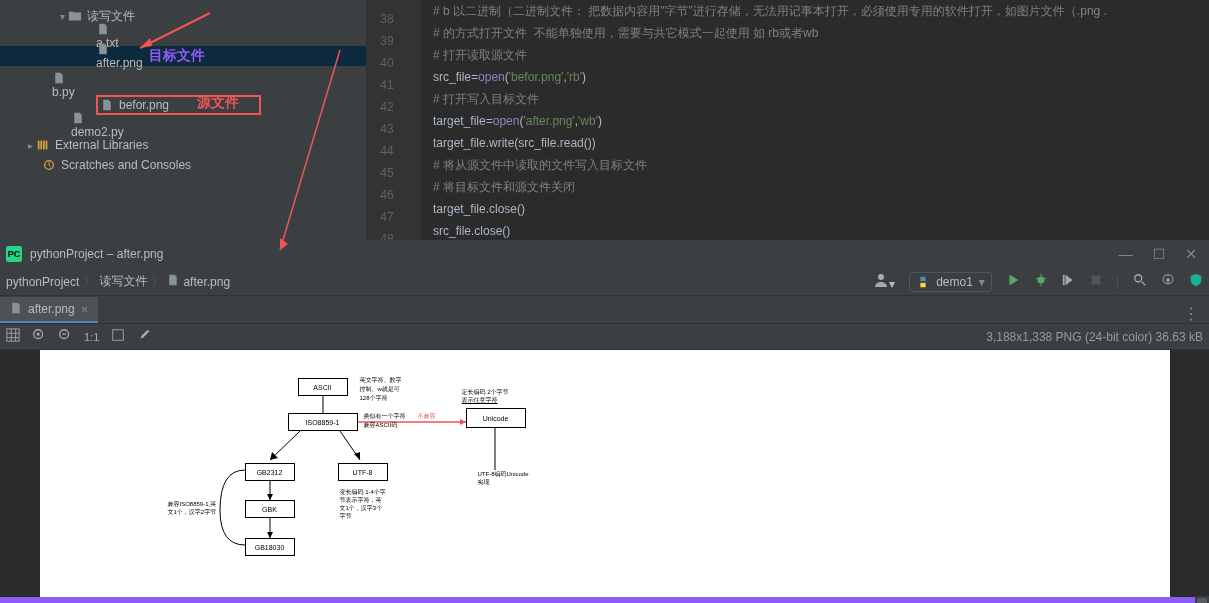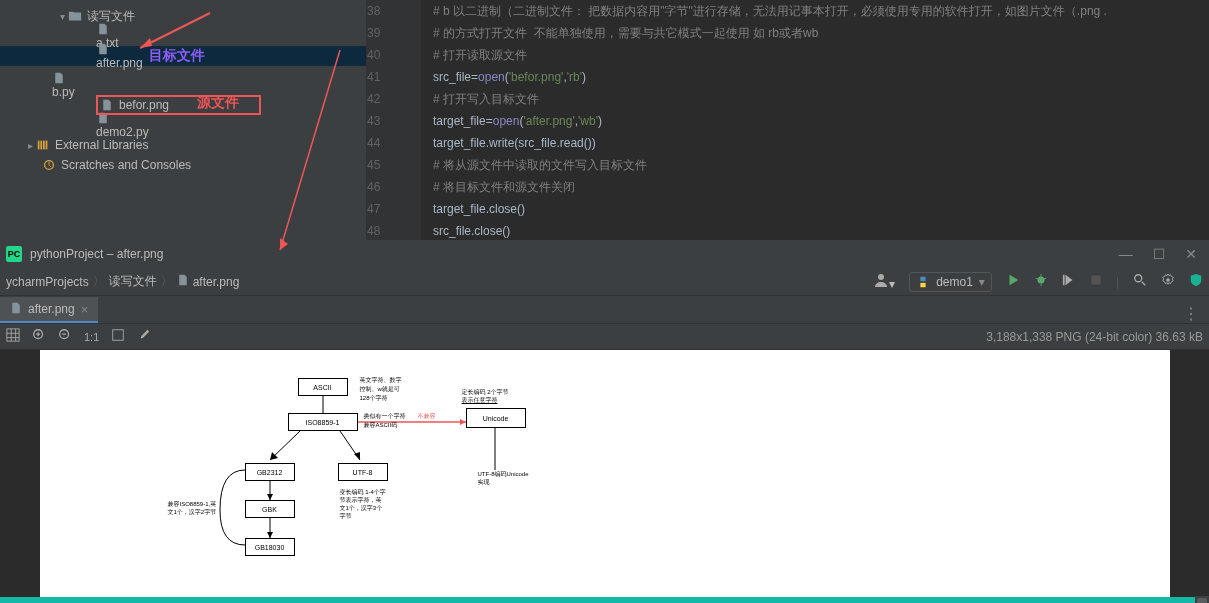--- a/index.html
+++ b/index.html
@@ -9,33 +9,33 @@
 .tree-item{display:flex;align-items:center;height:20px;padding-left:8px;color:#bbb;cursor:pointer}
 .tree-item.selected{background:#0d293e}
 .tree-item .icon{width:14px;height:14px;margin-right:5px;display:flex;align-items:center;justify-content:center}
 .chevron{color:#888;font-size:10px;margin-right:3px}
 .folder-icon svg{fill:#87939a}
 .file-icon svg{fill:#87939a}
 .annotation{color:#8b5cf6;font-weight:bold;margin-left:6px;font-size:14px}
 .annotation-red{color:#e55;font-weight:bold;margin-left:4px;font-size:14px}
 .red-box{border:2px solid #e55;padding:1px 90px 1px 2px;display:flex;align-items:flex-end}
 .editor{flex:1;background:#2b2b2b;display:flex;font-family:Consolas,monospace;font-size:13px}
-.gutter{width:54px;background:#313335;text-align:left;padding-right:14px;color:#606366;line-height:22px;padding-top:0}
+.gutter{width:54px;background:#313335;text-align:center;padding-right:14px;color:#606366;line-height:22px;padding-top:8px}
 .gutter div{height:22px}
 .code{flex:1;padding-left:12px;line-height:22px}
 .code div{height:22px;white-space:pre}
 .c-comment{color:#808080}
 .c-id{color:#a9b7c6}
 .c-op{color:#a9b7c6}
 .c-fn{color:#8888c6}
 .c-str{color:#6a8759}
 .c-paren{color:#a9b7c6}
 .arrow-svg{position:absolute;pointer-events:none}
 
-.bottom-section{position:relative;height:363px;background:#14b8a6}
+.bottom-section{position:relative;height:363px;background:#8b5cf6}
 .titlebar{height:28px;background:#3c3f41;display:flex;align-items:center;padding-left:6px;color:#bbb}
 .titlebar .pcicon{width:16px;height:16px;background:#21d789;border-radius:2px;margin-right:8px;display:flex;align-items:center;justify-content:center;color:#000;font-size:9px;font-weight:bold}
 .titlebar-right{margin-left:auto;display:flex;align-items:center;gap:20px;padding-right:12px;color:#888}
 .titlebar-right span{cursor:pointer;font-size:14px}
 .navbar{height:28px;background:#3c3f41;border-bottom:1px solid #323232;display:flex;align-items:center;padding:0 6px;color:#bbb}
 .breadcrumb{display:flex;align-items:center;gap:4px}
 .breadcrumb .sep{color:#666}
 .navbar-right{margin-left:auto;display:flex;align-items:center;gap:14px}
 .navbar-right svg{cursor:pointer}
 .run-config{display:flex;align-items:center;gap:6px;padding:2px 6px;border:1px solid #555;border-radius:3px}
@@ -93,21 +93,21 @@
           <span class="red-box" style="position: relative;">
             <span class="icon file-icon">
               <svg width="12" height="12" viewBox="0 0 16 16">
                 <path d="M3 1h7l3 3v11H3z" fill="#87939a"></path>
               </svg>
             </span>
             <span>befor.png</span>
             <span class="annotation-red" style="position: absolute; right: 20px;">源文件</span>
           </span>
         </div>
-        <div class="tree-item" style="padding-left: 96px;">
+        <div class="tree-item" style="padding-left: 71px;">
           <span><span class="icon file-icon">
               <svg width="12" height="12" viewBox="0 0 16 16">
                 <path d="M3 1h7l3 3v11H3z" fill="#87939a"></path>
               </svg>
             </span><span>demo2.py</span></span>
         </div>
       </div>
     <div class="tree-item" style="padding-left:28px">
       <span class="chevron">▸</span>
       <span class="icon">
@@ -169,21 +169,21 @@
     <span class="pcicon">PC</span>
     <span>pythonProject – after.png</span>
     <div class="titlebar-right">
       <span>—</span>
       <span>☐</span>
       <span>✕</span>
     </div>
   </div>
   <div class="navbar">
     <div class="breadcrumb">
-      <span>ycharmProjects</span>
+      <span>pythonProject</span>
       <span class="sep">〉</span>
       <span>读写文件</span>
       <span class="sep">〉</span>
       <span class="icon file-icon"><svg width="12" height="12" viewBox="0 0 16 16">
             <path d="M3 1h7l3 3v11H3z" fill="#87939a"></path>
           </svg></span>
       <span>after.png</span>
     </div>
     <div class="navbar-right">
       <span><svg width="16" height="16" viewBox="0 0 16 16" fill="#aaa">

